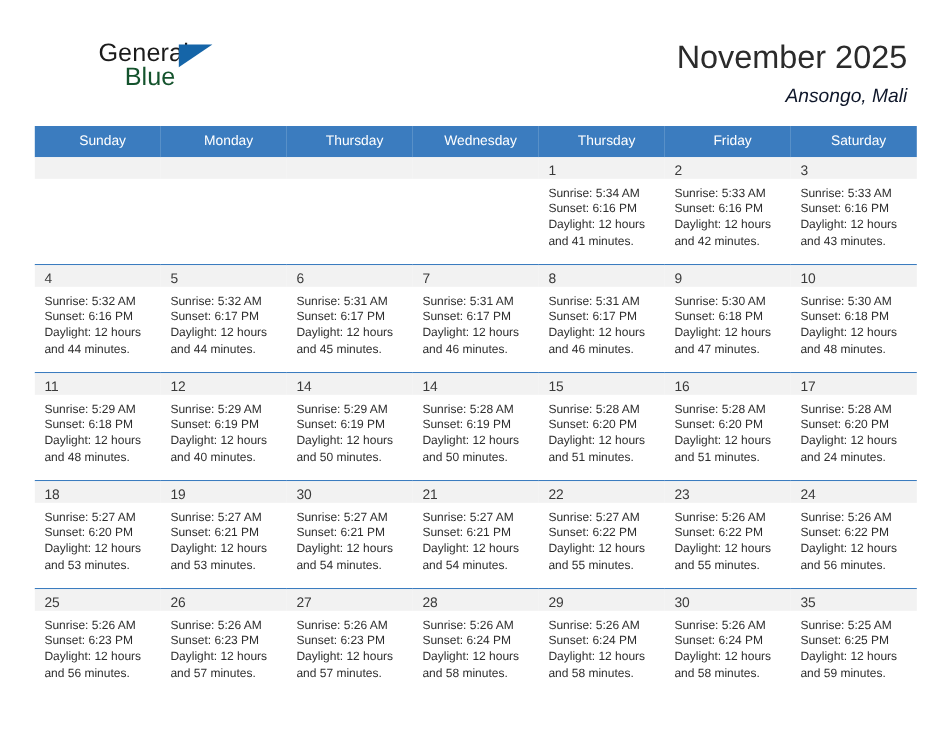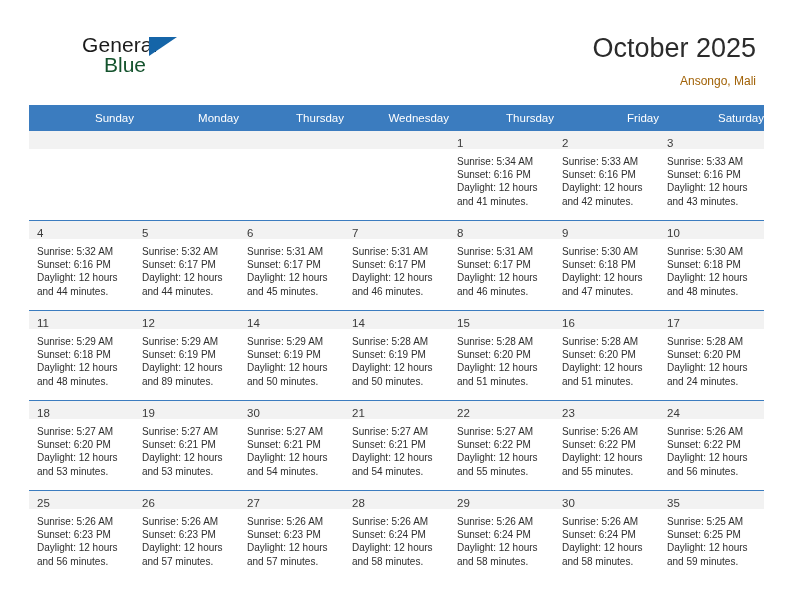--- a/index.html
+++ b/index.html
@@ -74,42 +74,43 @@
   }
   .cal-title {
     font-size: 27px;
     color: #2b2b2b;
     line-height: 32px;
     font-weight: normal;
     margin: 0;
     white-space: nowrap;
   }
   .cal-subtitle {
-    font-size: 12px;
-    color: #a16207;
+    font-size: 16px;
+    color: #0f172a;
     line-height: 20px;
     margin-top: 7px;
     white-space: nowrap;
+    font-style: italic;
   }
 
   
   .calendar {
     position: absolute;
     left: 29px;
     top: 105px;
     width: 735px;
     border-collapse: collapse;
     table-layout: fixed;
   }
   .calendar th {
     background: #3b7cbf;
     color: #ffffff;
     font-size: 11.5px;
     font-weight: normal;
-    text-align: right;
+    text-align: center;
     padding: 6px 0 6px 8px;
     height: 13px;
     border: none;
   }
   .calendar td {
     vertical-align: top;
     padding: 0;
     border: none;
     height: 90px;
     width: 105px;
@@ -152,21 +153,21 @@
 
   <div class="header">
 
     <div class="logo">
       <span class="logo-general">General</span>
       <span class="logo-triangle"></span>
       <span class="logo-blue">Blue</span>
     </div>
 
     <div class="title-block">
-      <div class="cal-title">October 2025</div>
+      <div class="cal-title">November 2025</div>
       <div class="cal-subtitle">Ansongo, Mali</div>
     </div>
 
   </div>
 
   <table class="calendar">
     <thead>
       <tr>
         <th>Sunday</th>
         <th>Monday</th>
@@ -324,21 +325,21 @@
               </div>
             </div>
           </td>
           <td>
             <div class="cell-inner">
               <div class="daynum-band"><span class="daynum">12</span></div>
               <div class="cell-lines">
                 <div>Sunrise: 5:29 AM</div>
                 <div>Sunset: 6:19 PM</div>
                 <div>Daylight: 12 hours</div>
-                <div>and 89 minutes.</div>
+                <div>and 40 minutes.</div>
               </div>
             </div>
           </td>
           <td>
             <div class="cell-inner">
               <div class="daynum-band"><span class="daynum">14</span></div>
               <div class="cell-lines">
                 <div>Sunrise: 5:29 AM</div>
                 <div>Sunset: 6:19 PM</div>
                 <div>Daylight: 12 hours</div>

